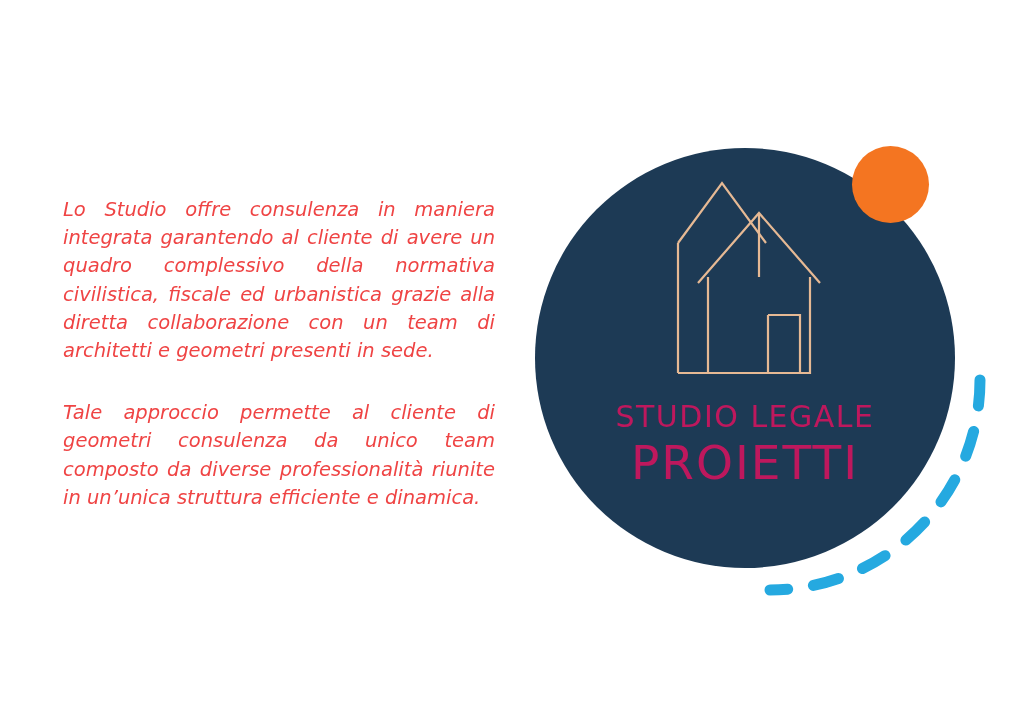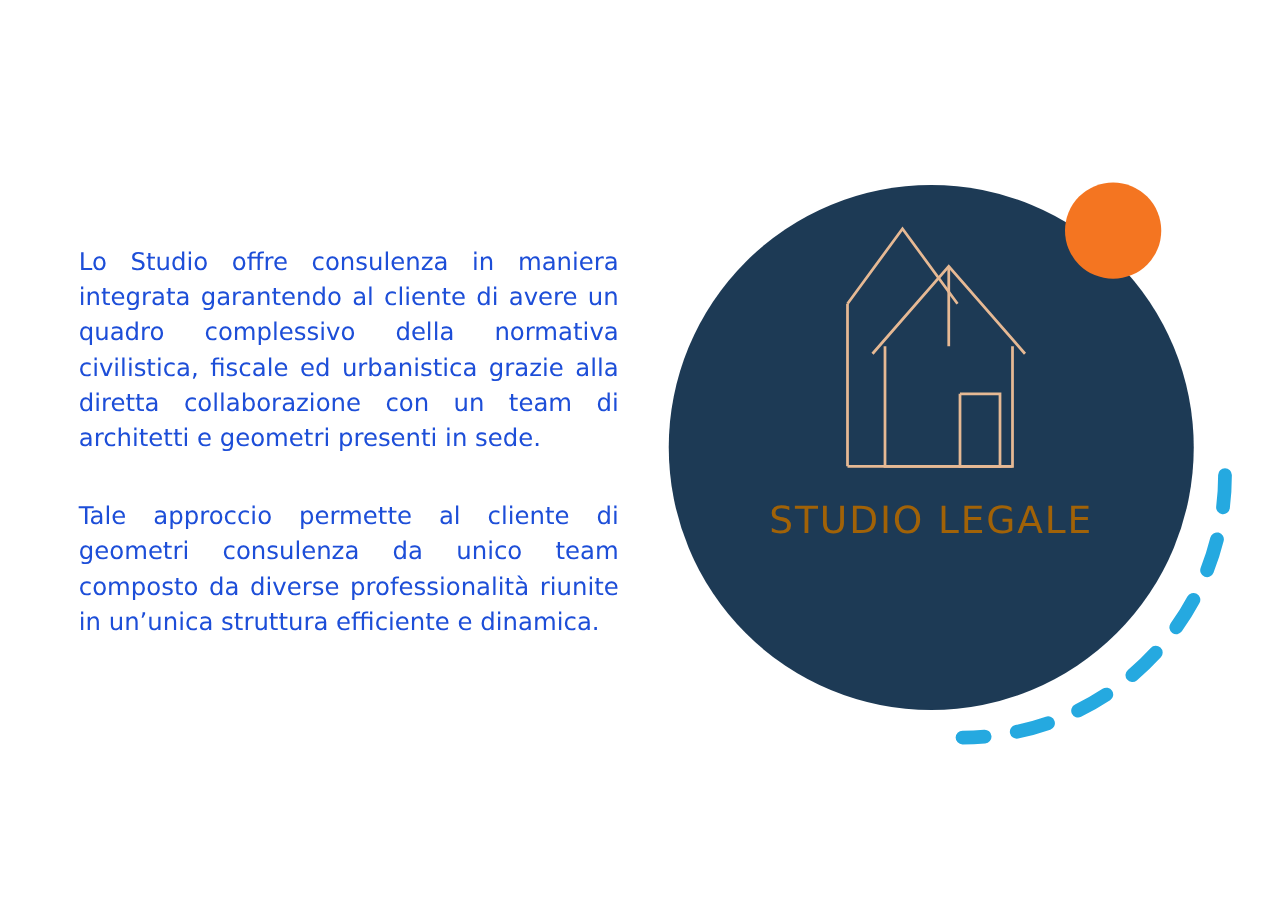--- a/index.html
+++ b/index.html
@@ -25,23 +25,24 @@
   .text-column {
     position: absolute;
     left: 63px;
     top: 196px;
     width: 432px;
   }
   .paragraph {
     font-family: "DejaVu Sans", sans-serif;
     font-size: 19.5px;
     line-height: 28.2px;
-    color: #1d4ed8;
+    color: #ef4444;
     text-align: justify;
     margin: 0;
+    font-style: italic;
   }
   .paragraph.first {
     margin-bottom: 34px;
   }
 
   
   .logo-area {
     position: absolute;
     left: 520px;
     top: 130px;
@@ -76,21 +77,21 @@
     width: 170px;
     height: 230px;
   }
 
   .logo-text {
     position: absolute;
     left: 0;
     top: 268px;
     width: 450px;
     text-align: center;
-    color: #a16207;
+    color: #be185d;
     font-family: "DejaVu Sans", sans-serif;
     letter-spacing: 1.5px;
   }
   .logo-text .line1 {
     font-size: 30px;
     line-height: 38px;
     font-weight: 400;
   }
   .logo-text .line2 {
     font-size: 47px;
@@ -140,17 +141,18 @@
         <polyline points="18,208 150,208"></polyline>
       </g>
     </svg>
 
     <svg class="dashed-arc" viewBox="0 0 240 230">
       <path d="M230 10 A 210 210 0 0 1 20 220" fill="none" stroke="#25a9e0" stroke-width="11" stroke-linecap="round" stroke-dasharray="26 26"></path>
     </svg>
 
     <div class="logo-text">
       <div class="line1">STUDIO LEGALE</div>
+      <div class="line2">PROIETTI</div>
     </div>
 
   </div>
 
 </div>
 
 </body></html>

